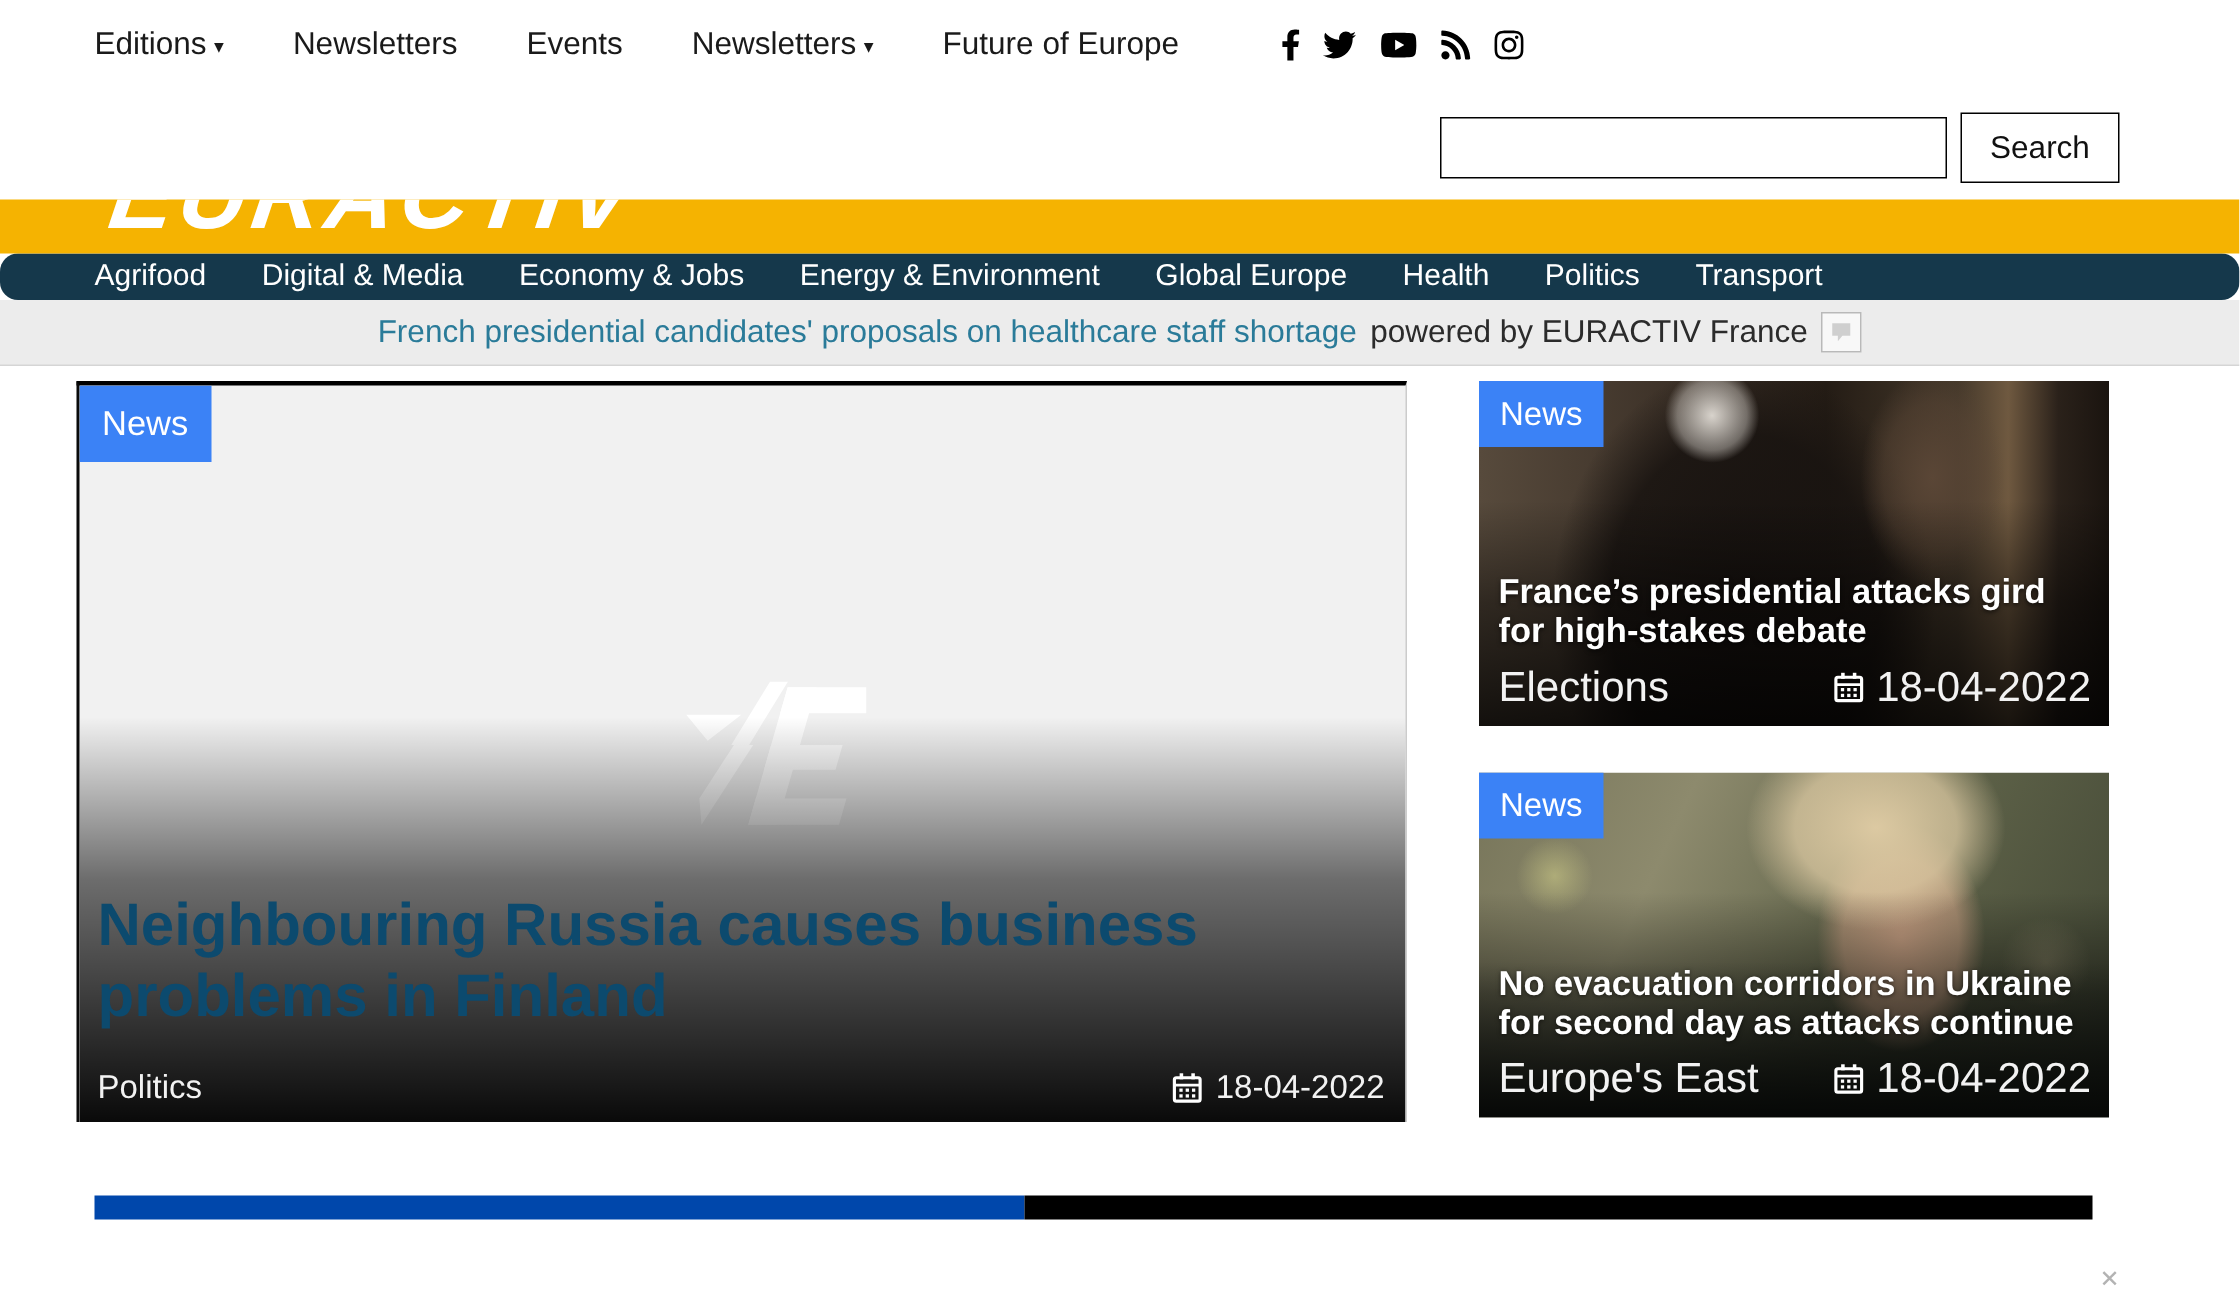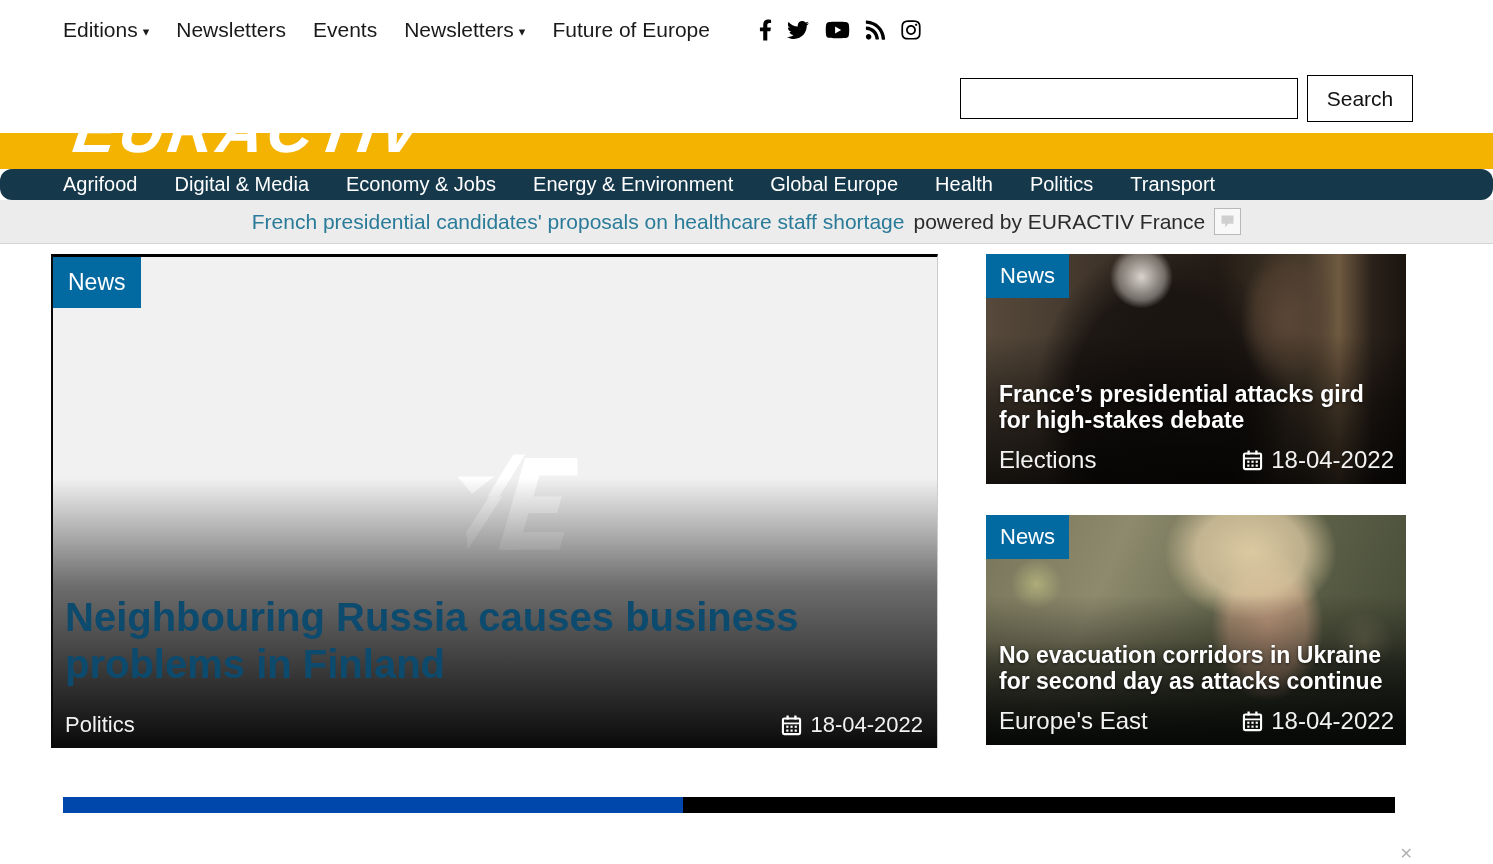--- a/index.html
+++ b/index.html
@@ -1,21 +1,21 @@
 <!DOCTYPE html>
 <html><head>
 <meta charset="utf-8">
 <style>
   * { margin:0; padding:0; box-sizing:border-box; }
   html,body { width:1493px; height:864px; overflow:hidden; background:#fff;
     font-family:"Liberation Sans", sans-serif; color:#111; }
 
   
   .header { position:relative; height:133px; background:#fff; }
-  .top-row { display:flex; align-items:center; padding:12px 0 0 63px; gap:27px;
+  .top-row { display:flex; align-items:center; padding:12px 0 0 63px; gap:46px;
     font-size:21px; height:48px; }
   .top-link { color:#1a1a1a; text-decoration:none; cursor:pointer; white-space:nowrap; }
   .caret { font-size:13px; margin-left:5px; color:#1a1a1a; vertical-align:1px; }
   .social-row { display:flex; align-items:center; gap:14px; margin-left:22px; }
   .social-row a { display:flex; align-items:center; color:#000; }
   .social-row svg { height:22px; fill:#000; }
 
   .search-input { position:absolute; left:960px; top:78px; width:338px; height:41px;
     border:1px solid #000; font-size:18px; padding:0 9px; background:#fff; }
   .search-btn { position:absolute; left:1307px; top:75px; width:106px; height:47px;
@@ -38,21 +38,21 @@
   .ticker-powered { color:#2b2b2b; }
   .ticker-icon-btn { width:27px; height:27px; border:1px solid #b9b9b9; background:#f8f8f8;
     display:flex; align-items:center; justify-content:center; cursor:pointer; }
 
   
   .content { display:flex; gap:48px; padding:10px 51px 0 51px; }
 
   .main-card { position:relative; width:887px; height:494px; background:#f1f1f1;
     border-top:3px solid #000; border-left:2px solid #0a0a0a; border-right:1px solid #ccc;
     cursor:pointer; overflow:hidden; }
-  .badge { position:absolute; top:0; left:0; background:#0369a1; color:#fff; z-index:4; }
+  .badge { position:absolute; top:0; left:0; background:#3b82f6; color:#fff; z-index:4; }
   .badge-lg { font-size:23px; padding:12px 15px; }
   .badge-sm { font-size:22px; padding:9px 14px; }
 
   .card-logo { position:absolute; left:50%; top:50%; transform:translate(-50%,-50%); }
 
   .main-shade { position:absolute; left:0; right:0; bottom:0; height:270px;
     background:linear-gradient(180deg, rgba(0,0,0,0) 0%, rgba(0,0,0,0.55) 40%, rgba(0,0,0,0.96) 100%); }
   .main-title { position:absolute; left:12px; bottom:60px; width:830px; color:#0c4a6e;
     font-size:40px; font-weight:bold; line-height:1.17; }
   .card-meta { position:absolute; left:12px; right:14px; bottom:10px; display:flex;
@@ -74,21 +74,21 @@
       radial-gradient(circle 34px at 12% 30%, rgba(216,214,140,0.5) 0%, transparent 75%),
       radial-gradient(circle 40px at 90% 55%, rgba(160,150,120,0.4) 0%, transparent 75%),
       linear-gradient(0deg, #1c231d 0%, rgba(28,35,29,0.55) 22%, transparent 45%),
       linear-gradient(115deg, #77755a 0%, #8d8a6d 28%, #5f6349 60%, #414634 100%); }
   .side-shade { position:absolute; left:0; right:0; bottom:0; height:150px;
     background:linear-gradient(180deg, rgba(0,0,0,0) 0%, rgba(0,0,0,0.45) 45%, rgba(0,0,0,0.78) 100%); }
   .side-title { position:absolute; left:13px; right:8px; bottom:50px; color:#fff;
     font-size:23px; font-weight:bold; line-height:1.16;
     text-shadow:0 1px 3px rgba(0,0,0,0.6); }
   .side-meta { position:absolute; left:13px; right:12px; bottom:10px; display:flex;
-    justify-content:space-between; align-items:flex-start; color:#f2f2f2; font-size:24px; }
+    justify-content:space-between; align-items:flex-start; color:#f2f2f2; font-size:28px; }
 
   
   .ad-overlay { position:fixed; left:0; right:0; bottom:0; height:74px; background:#fff; }
   .ad-strip { position:absolute; top:7px; left:63px; height:16px; display:flex; cursor:pointer; }
   .ad-strip-blue { width:620px; height:16px; background:#0047ab; }
   .ad-strip-black { width:712px; height:16px; background:#000; }
   .ad-close { position:absolute; right:80px; bottom:1px; background:none; border:none;
     color:#b3b3b3; font-size:16px; cursor:pointer; font-family:"Liberation Sans", sans-serif; }
 </style>
 </head>

